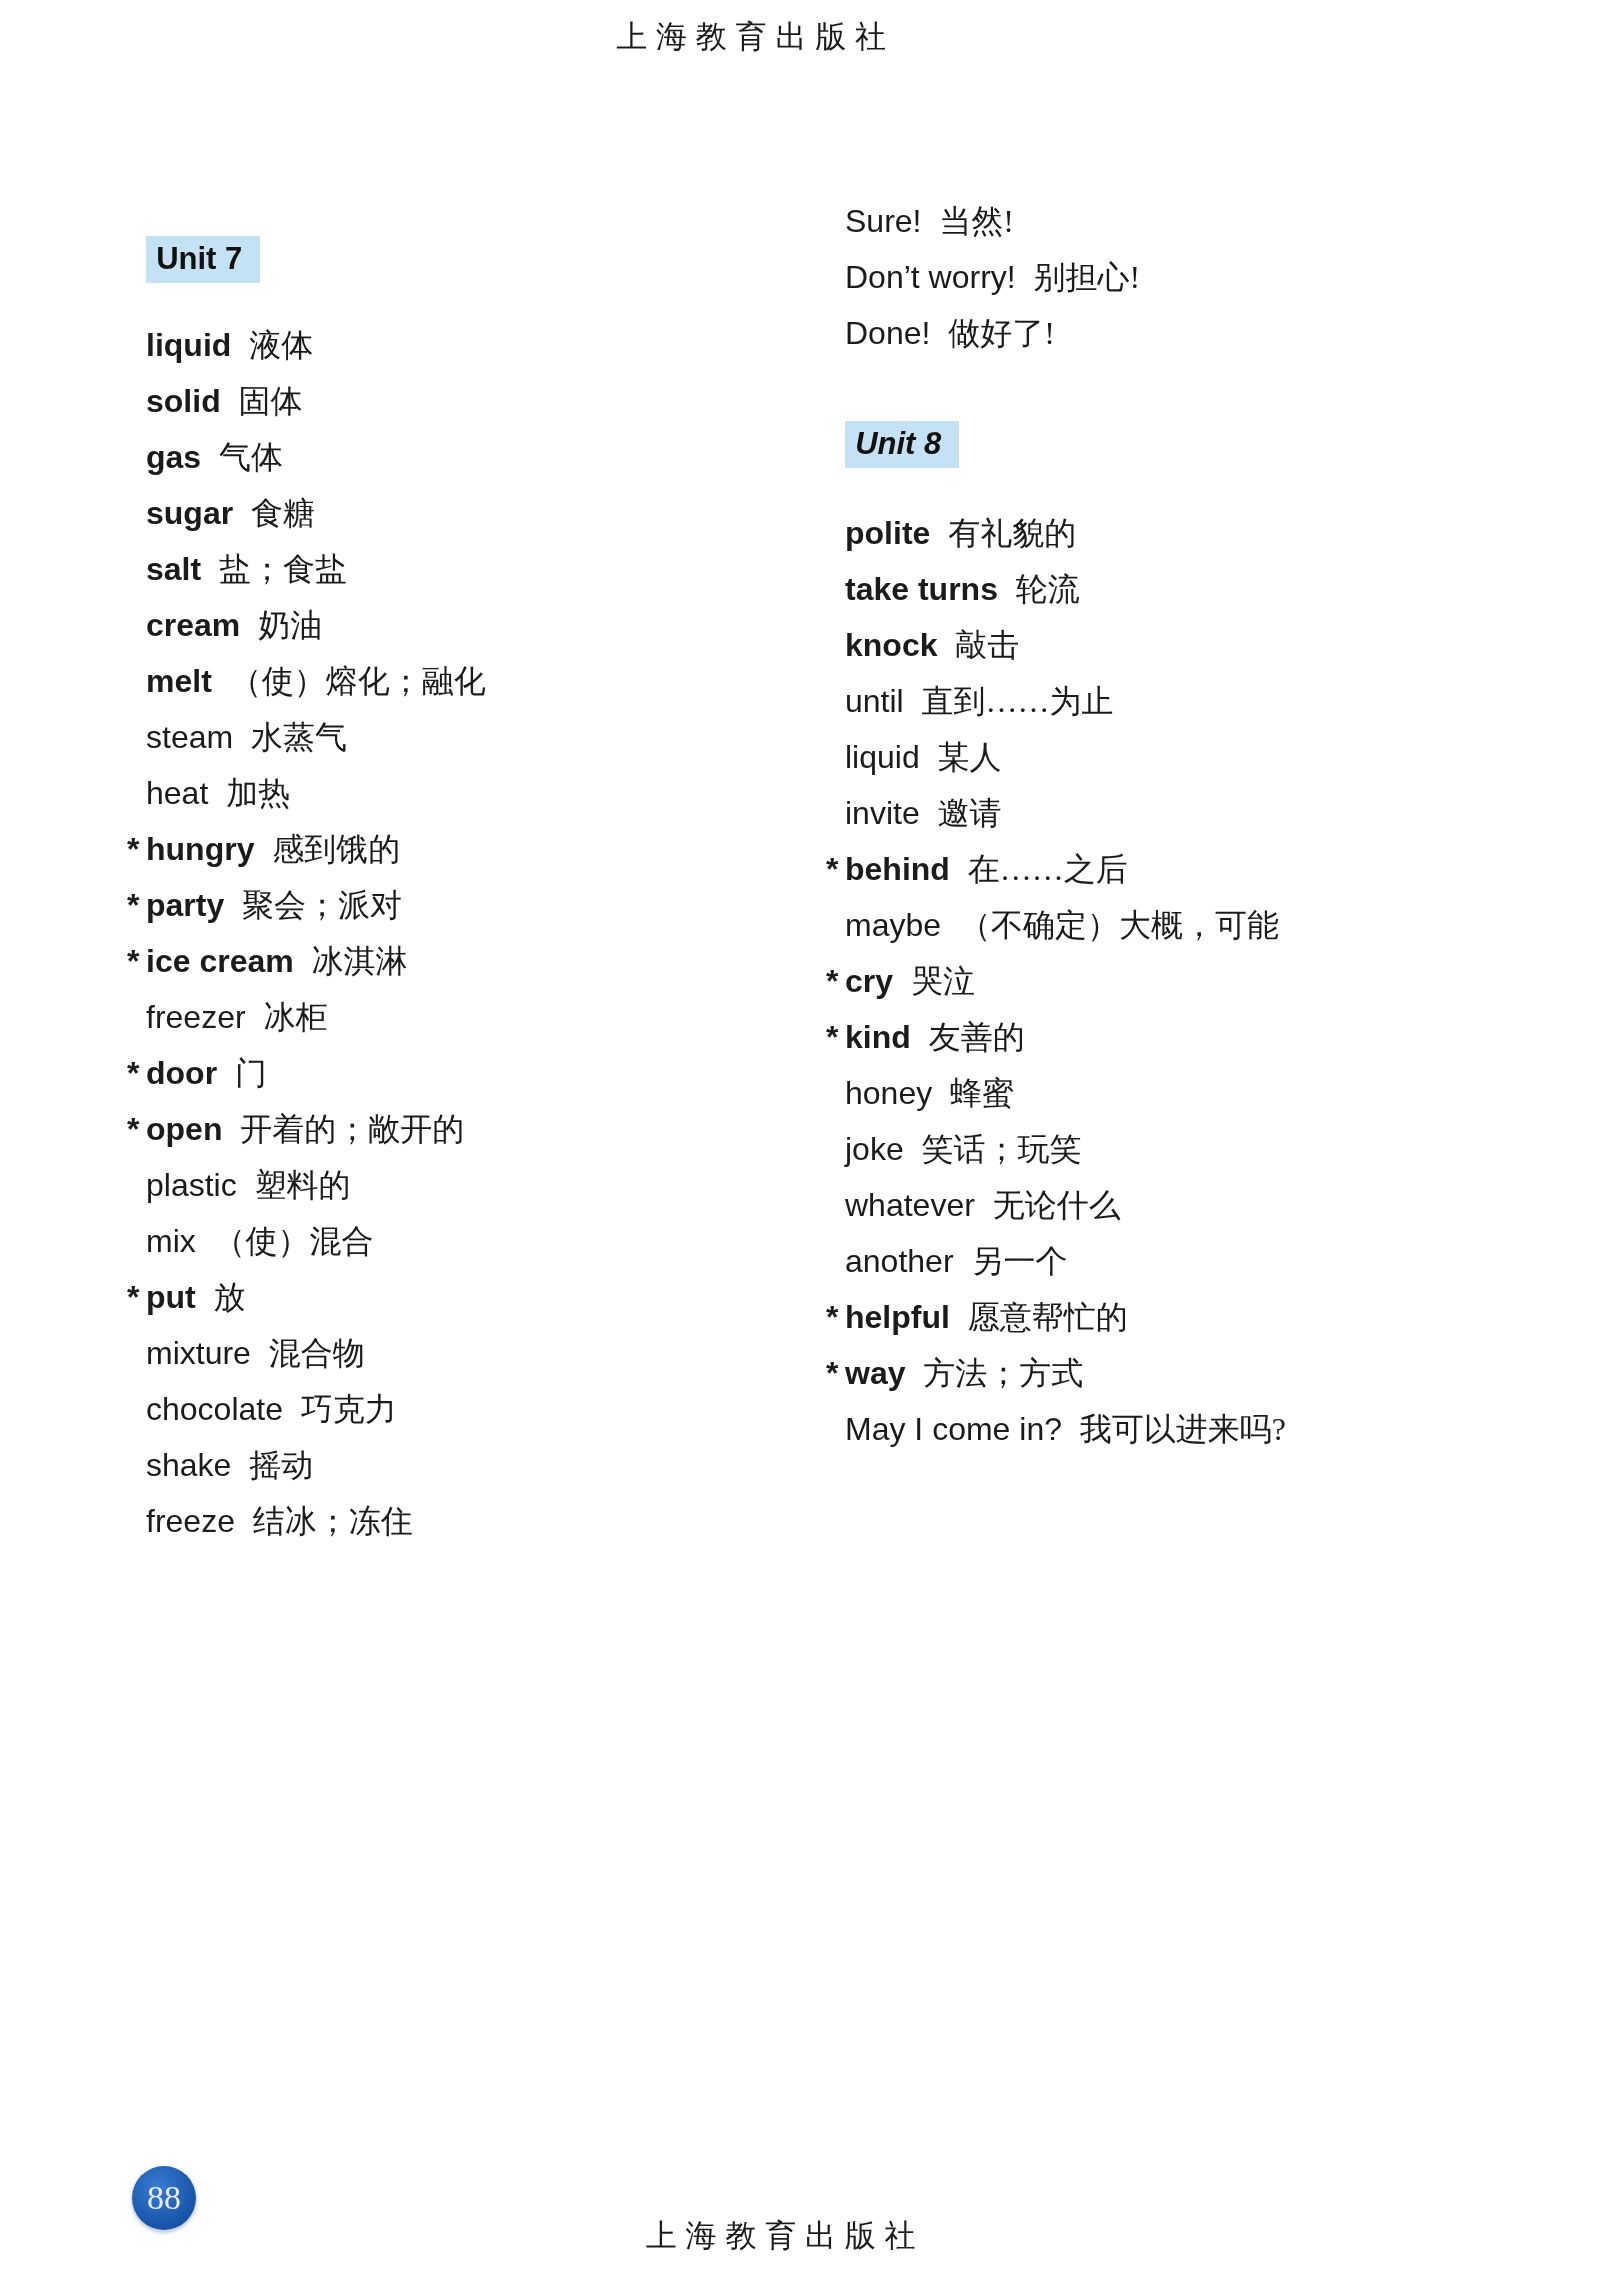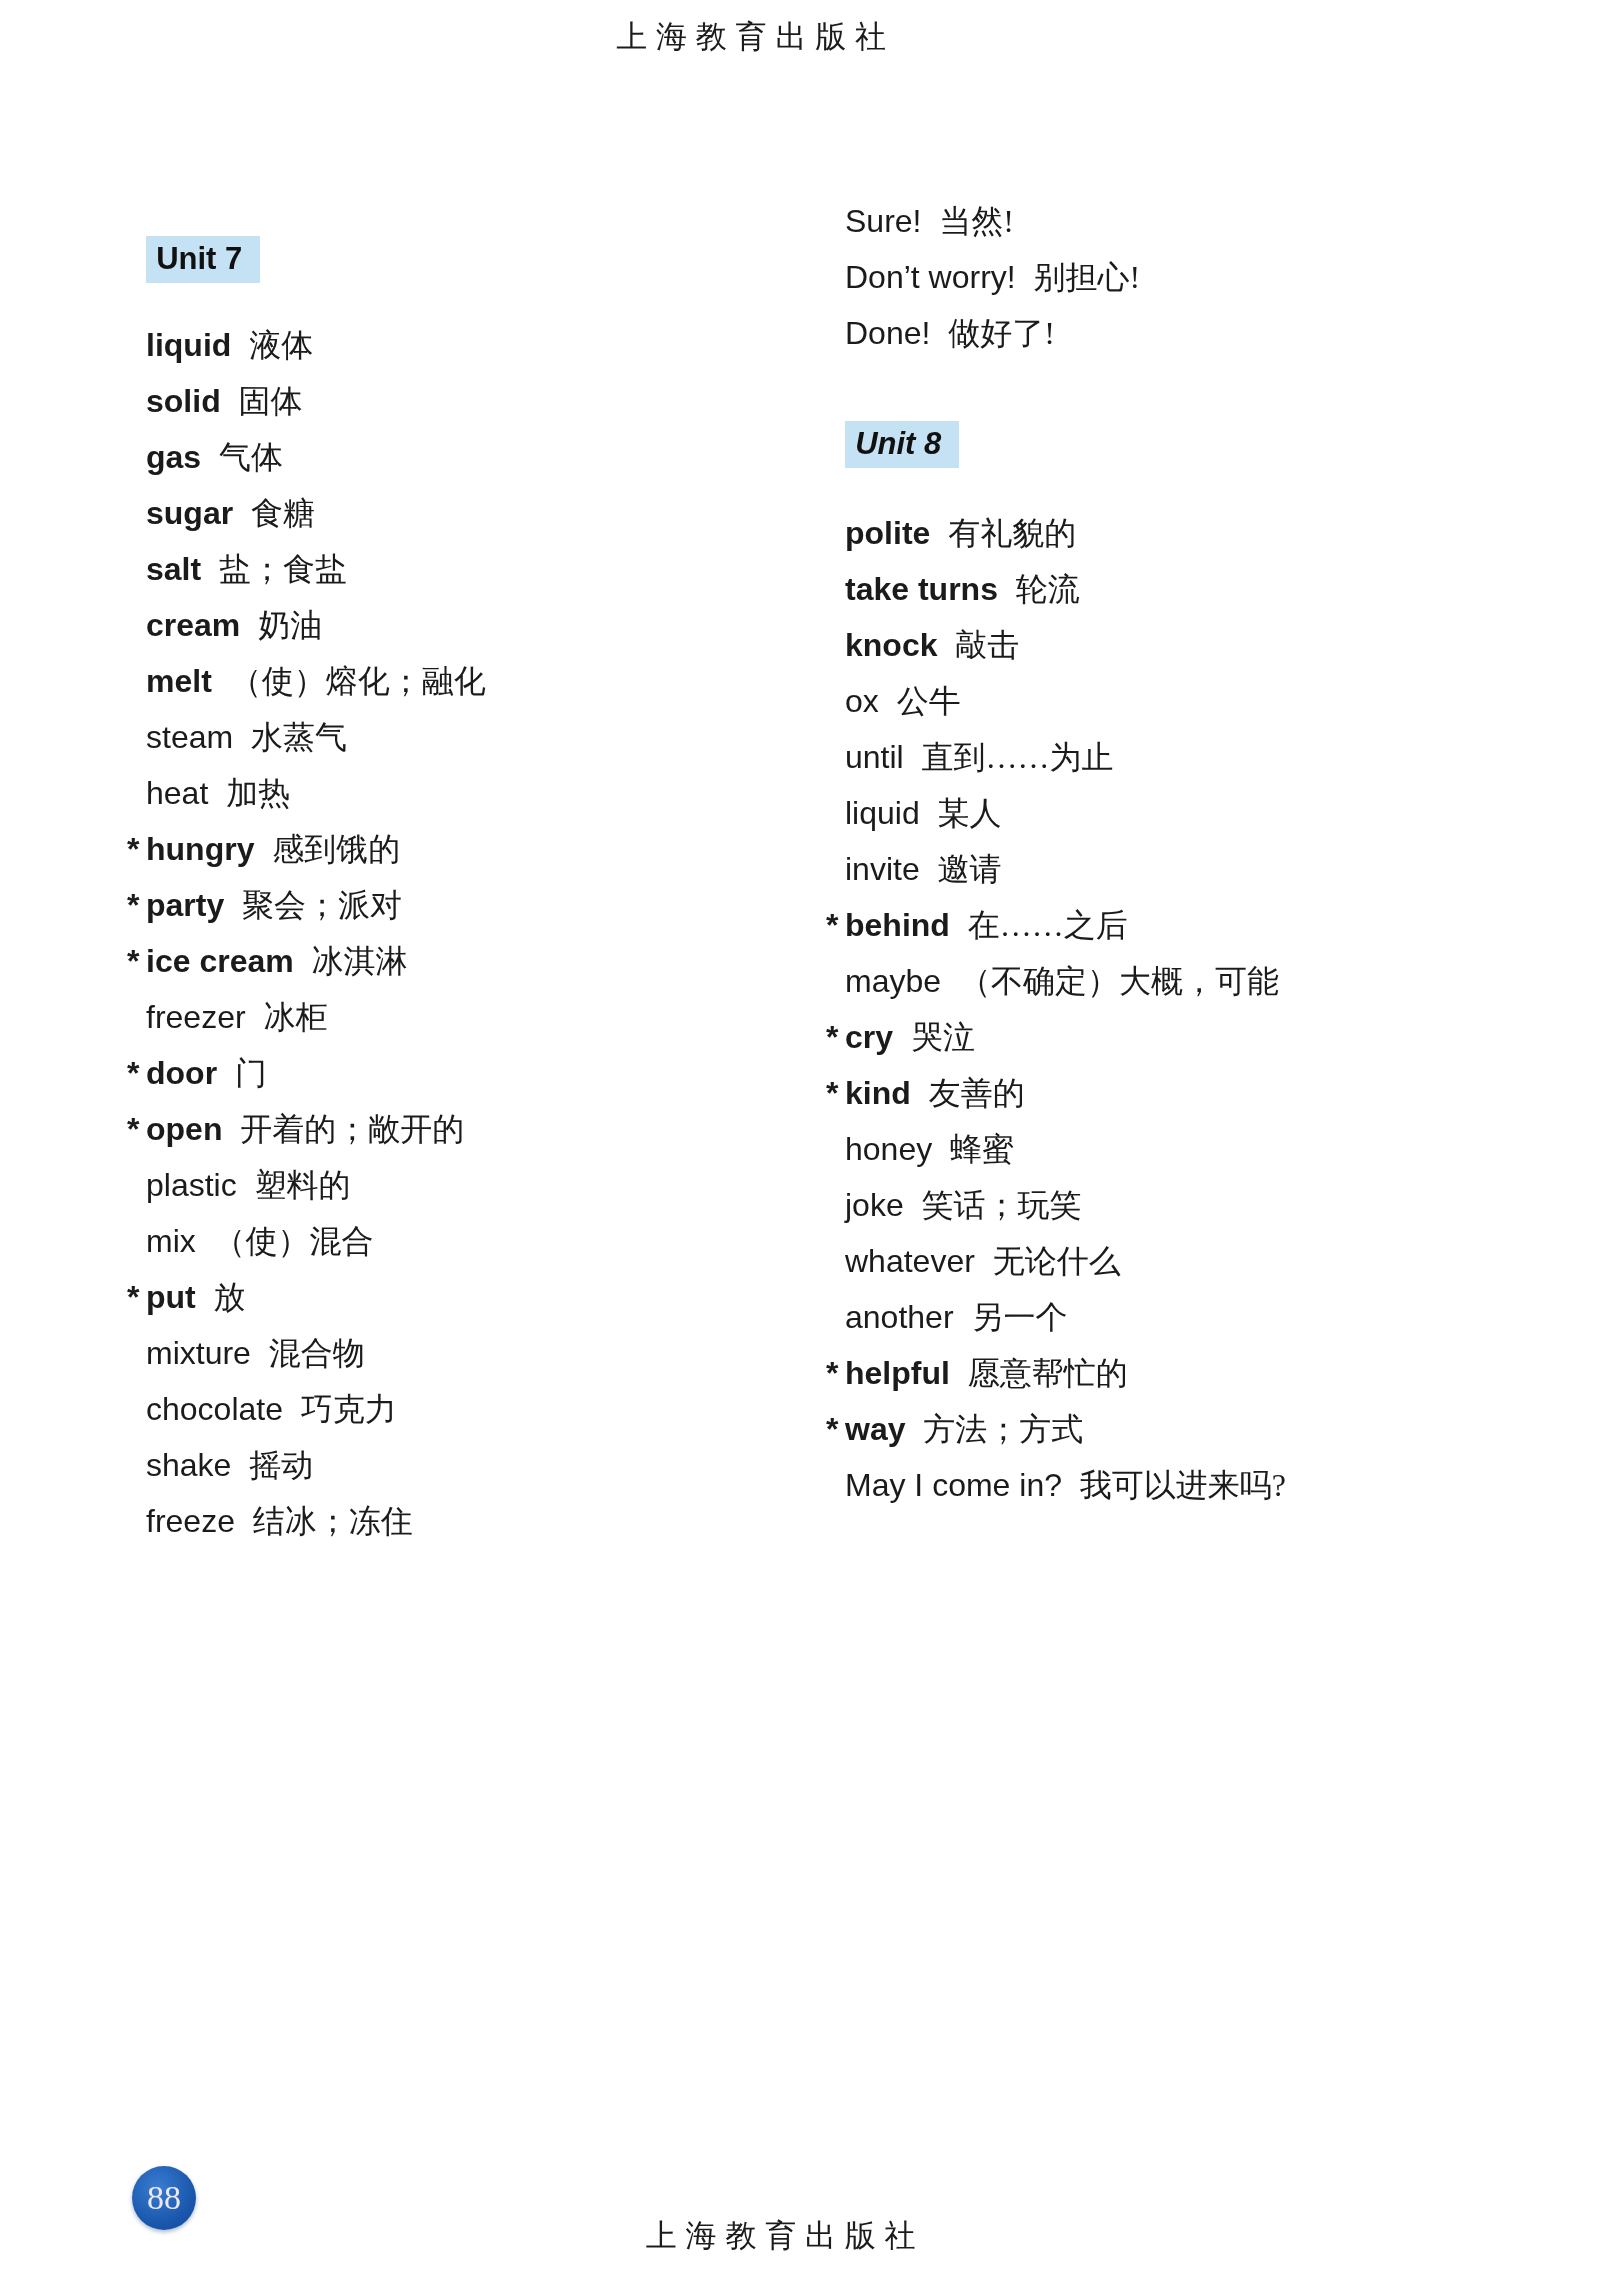--- a/index.html
+++ b/index.html
@@ -250,25 +250,20 @@
         <span class="word bold">take turns</span>
         <span class="meaning">轮流</span>
       </div>
 
       <div class="row">
         <span class="star"></span>
         <span class="word bold">knock</span>
         <span class="meaning">敲击</span>
       </div>
 
-      <div class="row">
-        <span class="star"></span>
-        <span class="word">ox</span>
-        <span class="meaning">公牛</span>
-      </div>
 
       <div class="row">
         <span class="star"></span>
         <span class="word">until</span>
         <span class="meaning">直到……为止</span>
       </div>
 
       <div class="row">
         <span class="star"></span>
         <span class="word">liquid</span>

